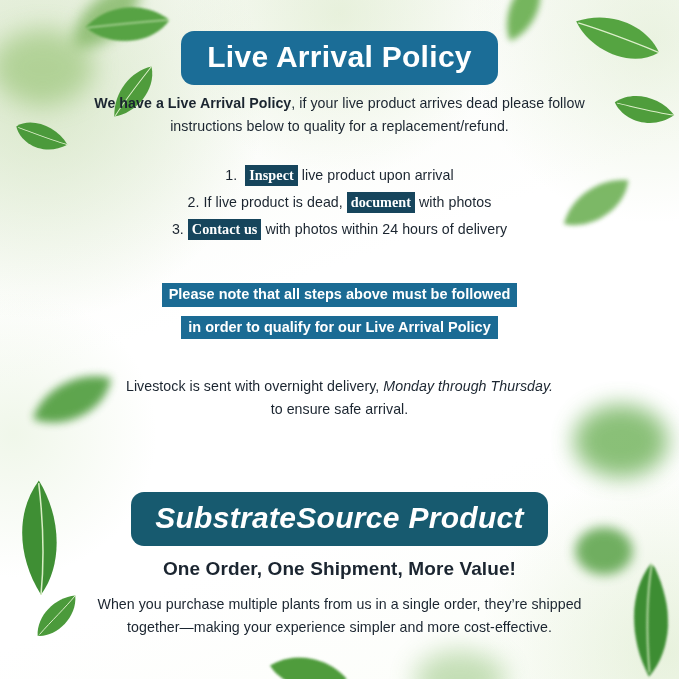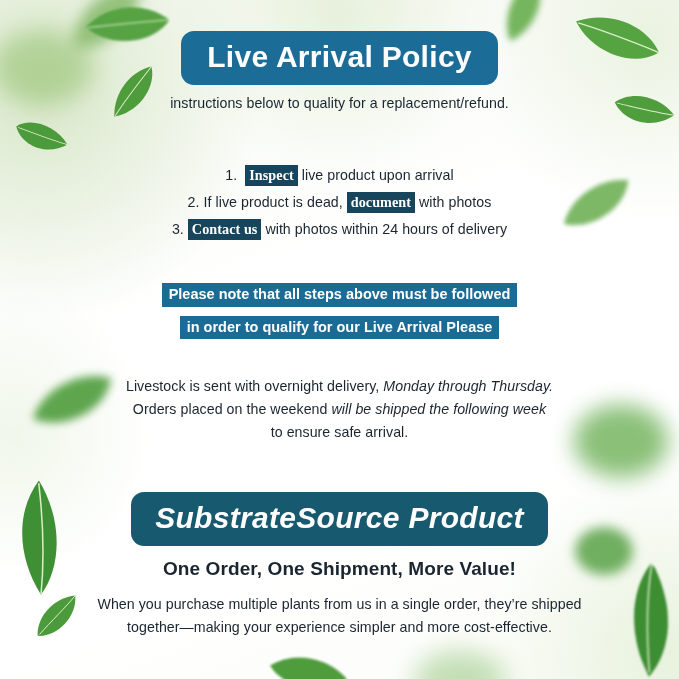--- a/index.html
+++ b/index.html
@@ -230,20 +230,23 @@
       </svg>
   </div>
 
   <div class="content">
 
     <div class="abs" style="top:31px;">
       <span class="banner banner-1">Live Arrival Policy</span>
     </div>
 
     <div class="abs para" style="top:92px;">
+      <div>
+        <b>We have a Live Arrival Policy</b><span>, if your live product arrives dead please follow</span>
+      </div>
       <div>instructions below to quality for a replacement/refund.</div>
     </div>
 
     <div class="abs" style="top:168px;">
       <div class="list-line">
         <span>1.</span>&nbsp;
         <span></span><span class="hl-dark">Inspect</span><span> live product upon arrival</span>
       </div>
       <div class="list-line" style="margin-top:13px;">
         <span>2.</span>
@@ -253,31 +256,28 @@
         <span>3.</span>
         <span></span><span class="hl-dark">Contact us</span><span> with photos within 24 hours of delivery</span>
       </div>
     </div>
 
     <div class="abs" style="top:283px;">
       <div>
         <span class="note-line">Please note that all steps above must be followed</span>
       </div>
       <div style="margin-top:9px;">
-        <span class="note-line">in order to qualify for our Live Arrival Please</span>
+        <span class="note-line">in order to qualify for our Live Arrival Policy</span>
       </div>
     </div>
 
     <div class="abs para" style="top:375px;">
       <div>
         <span>Livestock is sent with overnight delivery, </span><i>Monday through Thursday.</i>
       </div>
-      <div>
-        <span>Orders placed on the weekend </span><i>will be shipped the following week</i>
-      </div>
       <div>to ensure safe arrival.</div>
     </div>
 
     <div class="abs" style="top:492px;">
       <span class="banner banner-2">SubstrateSource Product</span>
     </div>
 
     <div class="abs subhead" style="top:558px;">One Order, One Shipment, More Value!</div>
 
     <div class="abs para" style="top:593px;">

